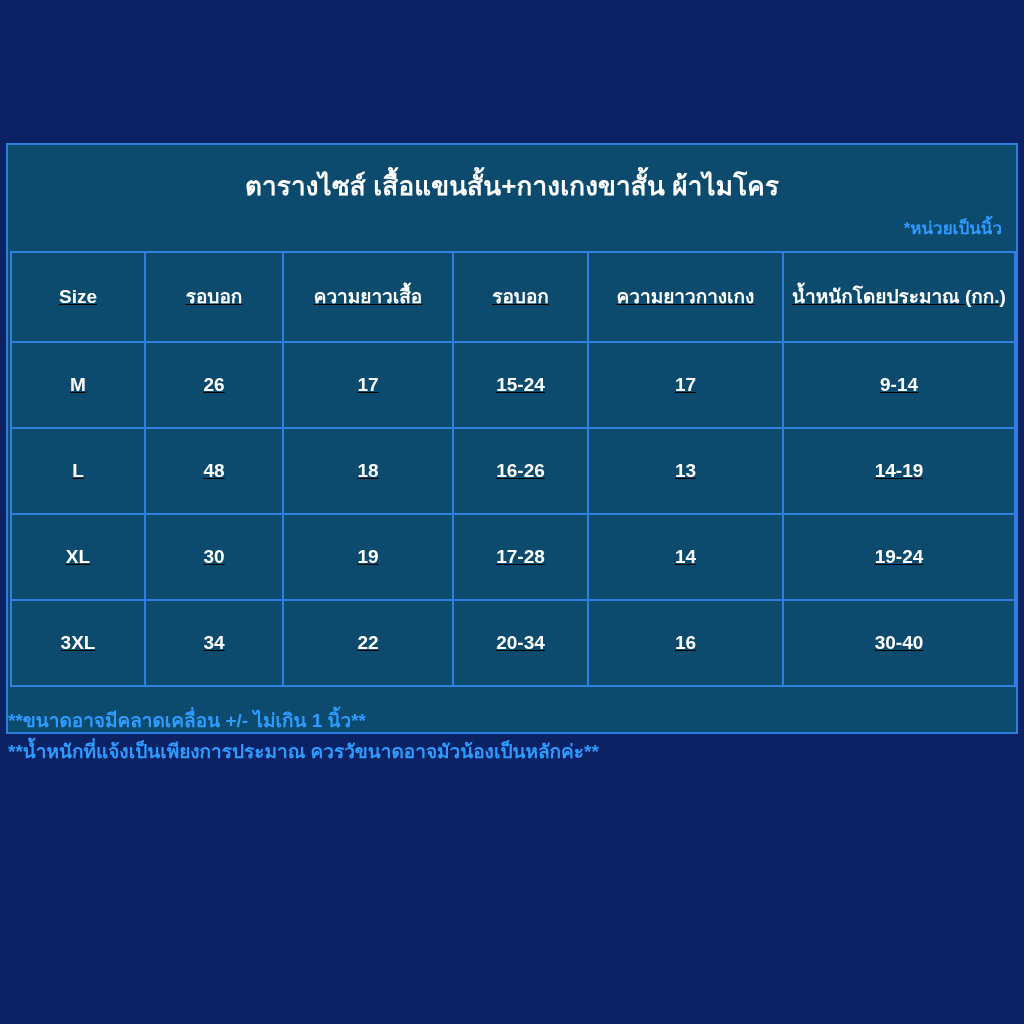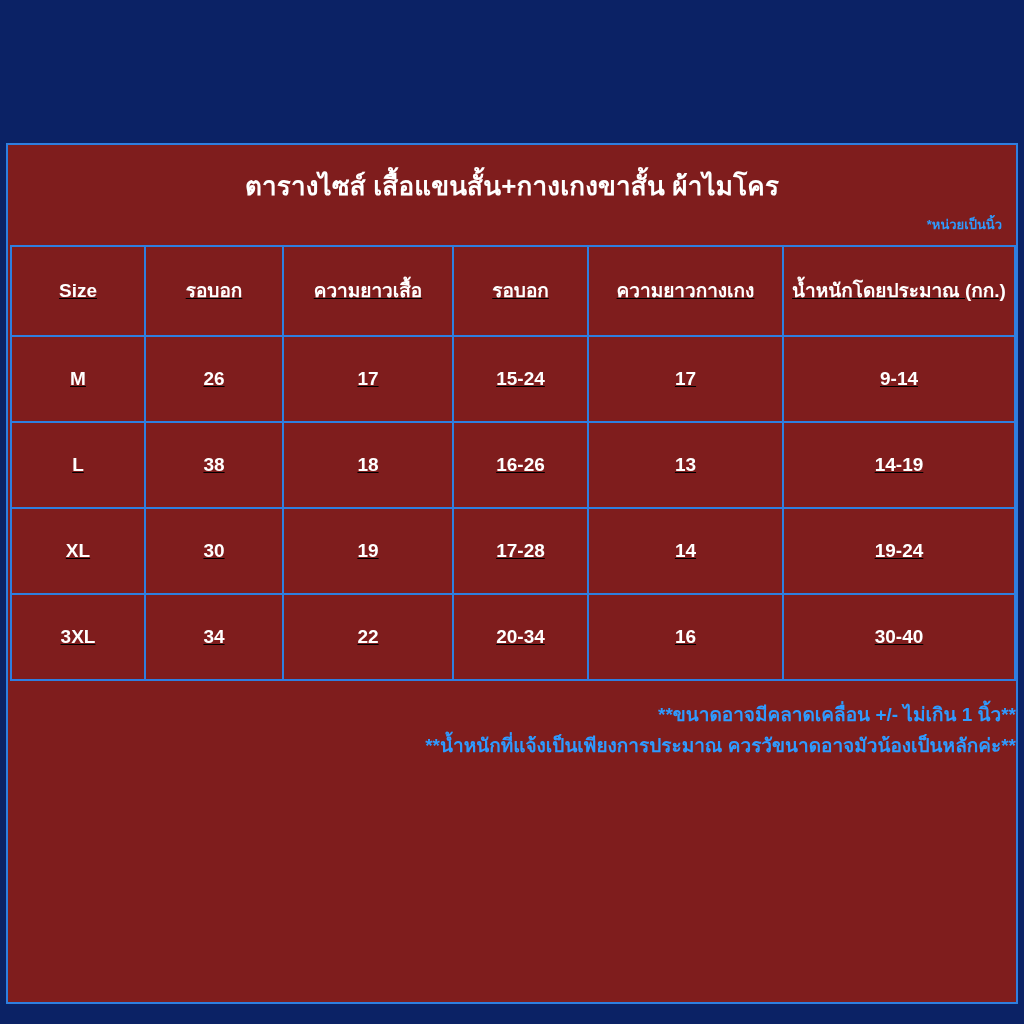--- a/index.html
+++ b/index.html
@@ -18,36 +18,36 @@
     width: 1024px;
     height: 1024px;
     background: #0b2265;
     box-sizing: border-box;
   }
   .card {
     position: absolute;
     left: 6px;
     top: 143px;
     width: 1012px;
-    height: 861px;
+    height: 591px;
     border: 2px solid #2f7fe0;
     box-sizing: border-box;
-    background: #7f1d1d;
+    background: #0c4a6e;
   }
   .title {
     color: #ffffff;
     font-size: 26px;
     font-weight: bold;
     text-align: center;
     padding-top: 20px;
     letter-spacing: 0.2px;
   }
   .unit-note {
     color: #2f9bff;
-    font-size: 13px;
+    font-size: 17px;
     font-weight: bold;
     text-align: right;
     padding: 8px 14px 0 0;
   }
   table.size-table {
     width: 1004px;
     margin: 10px 0 0 2px;
     border-collapse: collapse;
     table-layout: fixed;
     text-decoration: underline;
@@ -70,21 +70,21 @@
   }
   col.c0 { width: 134px; }
   col.c1 { width: 138px; }
   col.c2 { width: 170px; }
   col.c3 { width: 135px; }
   col.c4 { width: 195px; }
   col.c5 { width: 232px; }
   .footnotes {
     margin-top: 8px;
     padding: 10px 0 0 0;
-    text-align: right;
+    text-align: left;
   }
   .footnote {
     color: #2f9bff;
     font-size: 19px;
     font-weight: bold;
     line-height: 1.65;
   }
 </style>
 </head>
 <body>
@@ -118,21 +118,21 @@
         <tr>
           <td>M</td>
           <td>26</td>
           <td>17</td>
           <td>15-24</td>
           <td>17</td>
           <td>9-14</td>
         </tr>
         <tr>
           <td>L</td>
-          <td>38</td>
+          <td>48</td>
           <td>18</td>
           <td>16-26</td>
           <td>13</td>
           <td>14-19</td>
         </tr>
         <tr>
           <td>XL</td>
           <td>30</td>
           <td>19</td>
           <td>17-28</td>

